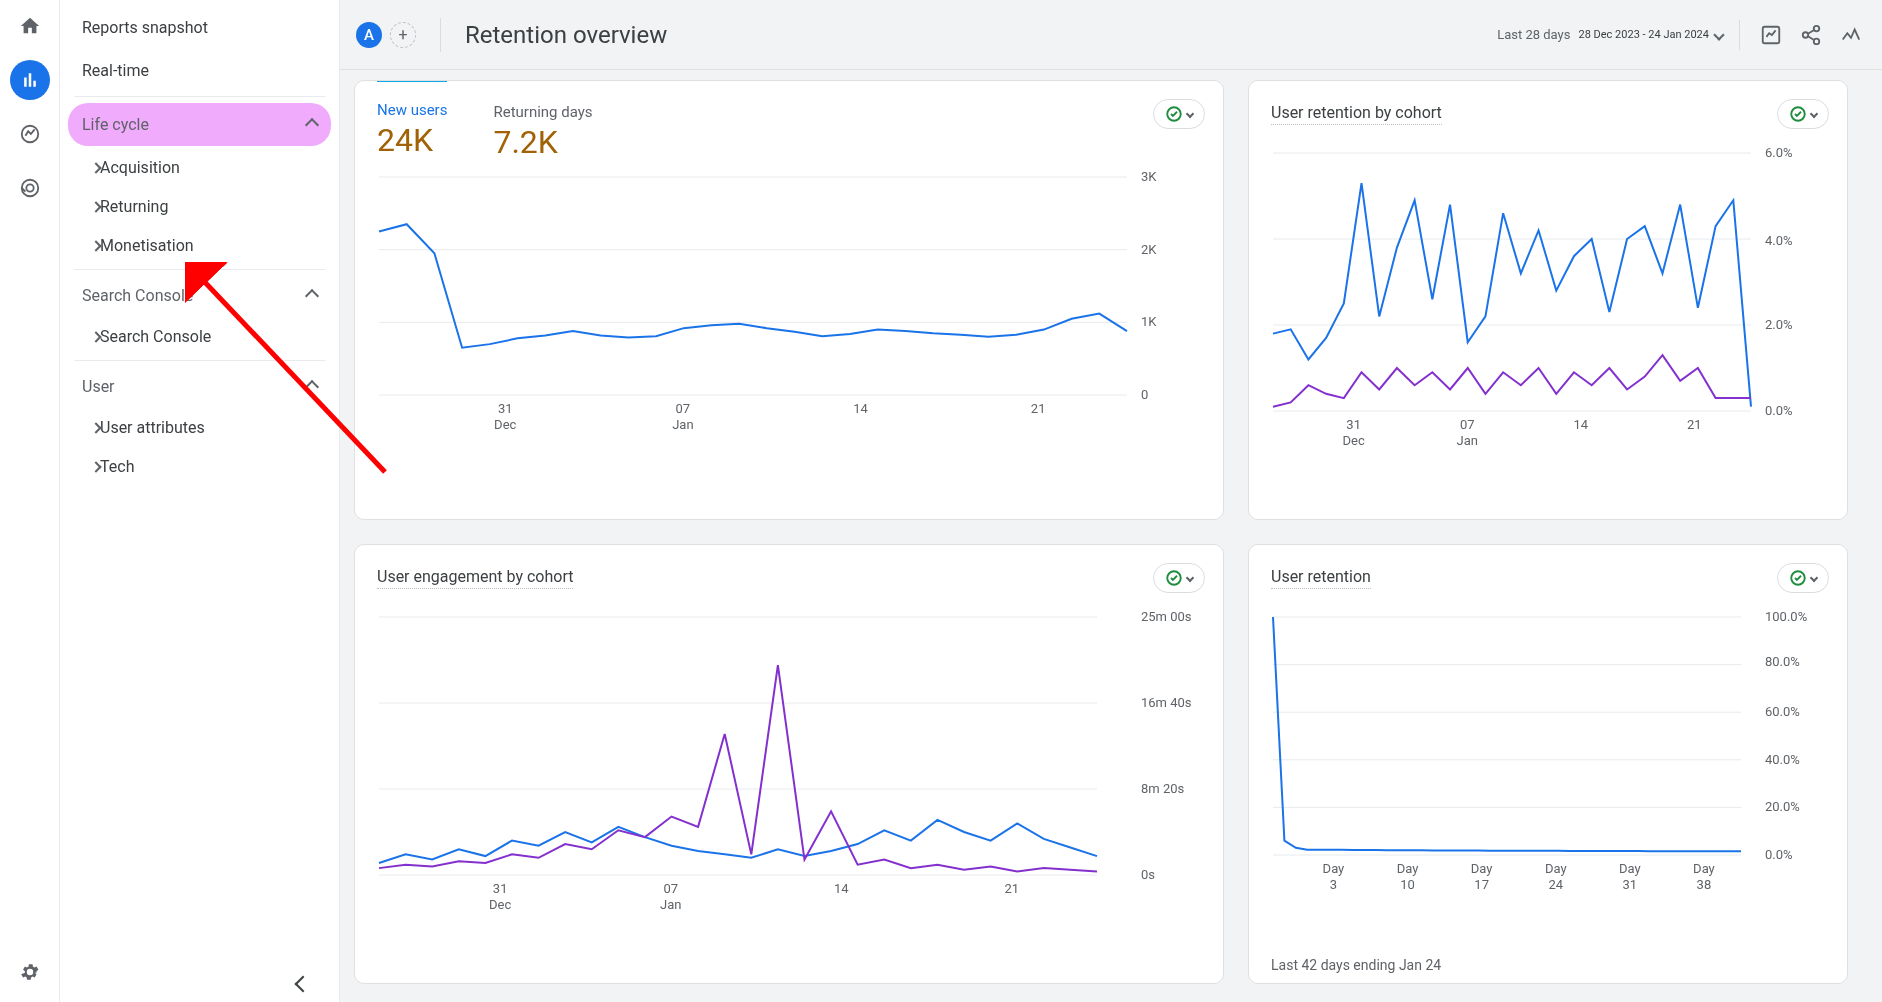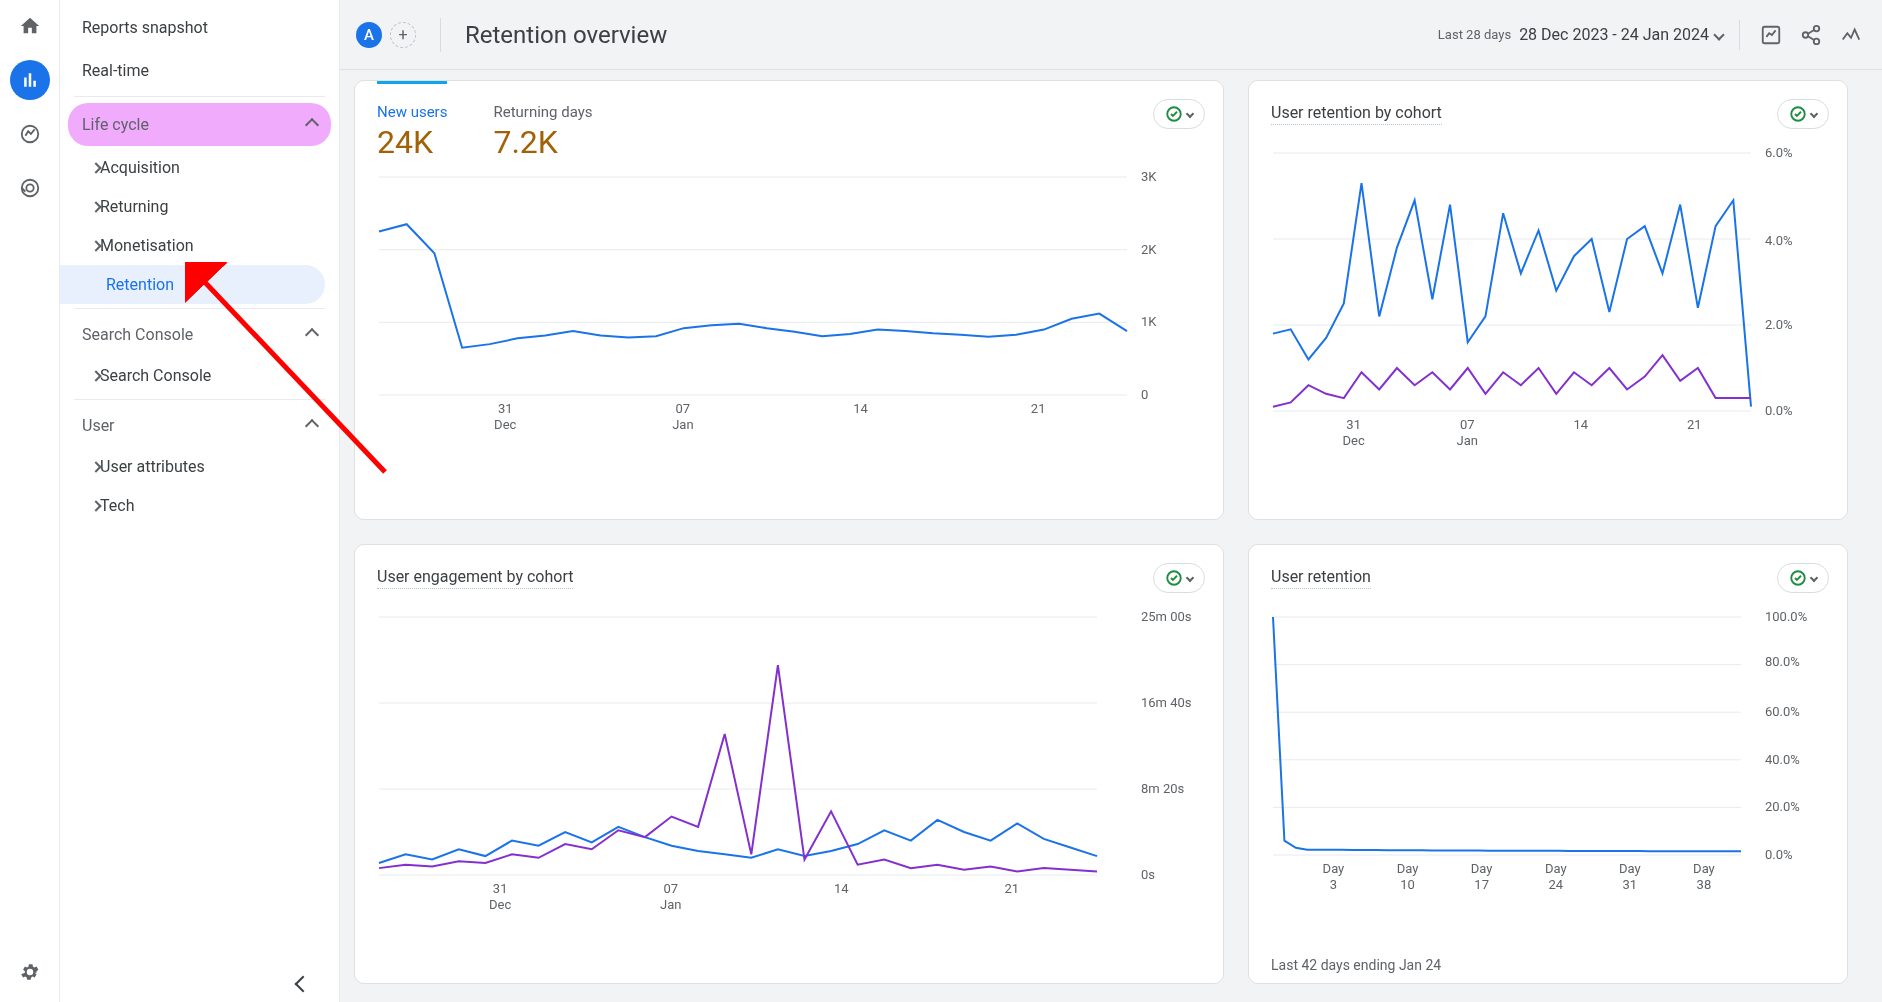--- a/index.html
+++ b/index.html
@@ -23,32 +23,32 @@
 
 
 .main{position:absolute;left:340px;top:0;right:0;bottom:0;overflow:hidden;}
 .header{height:70px;display:flex;align-items:center;padding:0 16px;border-bottom:1px solid #e0e0e0;background:#f1f3f4;}
 .header .badge-a{width:26px;height:26px;border-radius:50%;background:#1a73e8;color:#fff;display:flex;align-items:center;justify-content:center;font-size:15px;font-weight:500;}
 .header .add-badge{width:26px;height:26px;border-radius:50%;border:1px dashed #bdc1c6;display:flex;align-items:center;justify-content:center;margin-left:8px;cursor:pointer;color:#5f6368;}
 .header .vline{width:1px;height:34px;background:#dadce0;margin:0 24px;}
 .header .title{font-size:24px;color:#3c4043;}
 .header .spacer{flex:1;}
 .header .range-label{font-size:13px;color:#5f6368;margin-right:8px;}
-.header .range-value{font-size:16px;color:#3c4043;margin-right:6px;}
+.header .range-value{font-size:11px;color:#3c4043;margin-right:6px;}
 .header .hbtn{width:30px;height:30px;display:flex;align-items:center;justify-content:center;margin-left:10px;cursor:pointer;color:#5f6368;}
 
 
 .cards{position:absolute;top:70px;left:0;right:0;bottom:0;padding:10px 18px 0 14px;display:grid;grid-template-columns:870px 600px;grid-template-rows:440px 440px;gap:24px;justify-content:start;}
 .card{background:#fff;border:1px solid #e0e0e0;border-radius:10px;padding:22px 22px 40px 22px;position:relative;}
 .card .card-title{font-size:16px;color:#3c4043;border-bottom:1px dotted #bdc1c6;display:inline-block;padding-bottom:2px;}
 .card .status-pill{position:absolute;top:18px;right:18px;width:52px;height:30px;border:1px solid #dadce0;border-radius:16px;display:flex;align-items:center;justify-content:center;gap:4px;cursor:pointer;}
 .card .status-pill svg.check{color:#1e8e3e;}
 .metric-tabs{display:flex;gap:46px;margin-bottom:6px;}
 .metric-tabs .tab{display:flex;flex-direction:column;cursor:pointer;}
-.metric-tabs .tab.active{border-top:3px solid #0ea5e9;margin-top:-22px;padding-top:19px;}
+.metric-tabs .tab.active{border-top:1px solid #0ea5e9;margin-top:-22px;padding-top:19px;}
 .metric-tabs .tab .lbl{font-size:15px;}
 .metric-tabs .tab.active .lbl{color:#1a73e8;}
 .metric-tabs .tab .val{font-size:32px;color:#a16207;margin-top:2px;}
 .chart-area{position:relative;margin-top:14px;}
 .chart-area svg{display:block;}
 .ylabel{position:absolute;right:0;font-size:13px;color:#5f6368;text-align:left;width:60px;}
 .xlabel{position:absolute;font-size:13px;color:#5f6368;text-align:center;transform:translateX(-50%);line-height:1.2;}
 .footer-note{position:absolute;bottom:10px;left:22px;font-size:14px;color:#5f6368;}
 
 
@@ -105,23 +105,20 @@
       <span class="chev right" style="border-color:#5f6368;padding:3px;"></span>
       <span>Acquisition</span>
     </div>
   <div class="tree-item">
       <span class="chev right" style="border-color:#5f6368;padding:3px;"></span>
       <span>Returning</span>
     </div>
   <div class="tree-item">
       <span class="chev right" style="border-color:#5f6368;padding:3px;"></span>
       <span>Monetisation</span>
-    </div>
-  <div class="tree-item selected">
-      <span>Retention</span>
     </div>
   <div class="sep"></div>
   <div class="section-header">
     <span>Search Console</span>
     <span class="chev up" style="border-color:#5f6368;"></span>
   </div>
   <div class="tree-item">
       <span class="chev right" style="border-color:#5f6368;padding:3px;"></span>
       <span>Search Console</span>
     </div>

